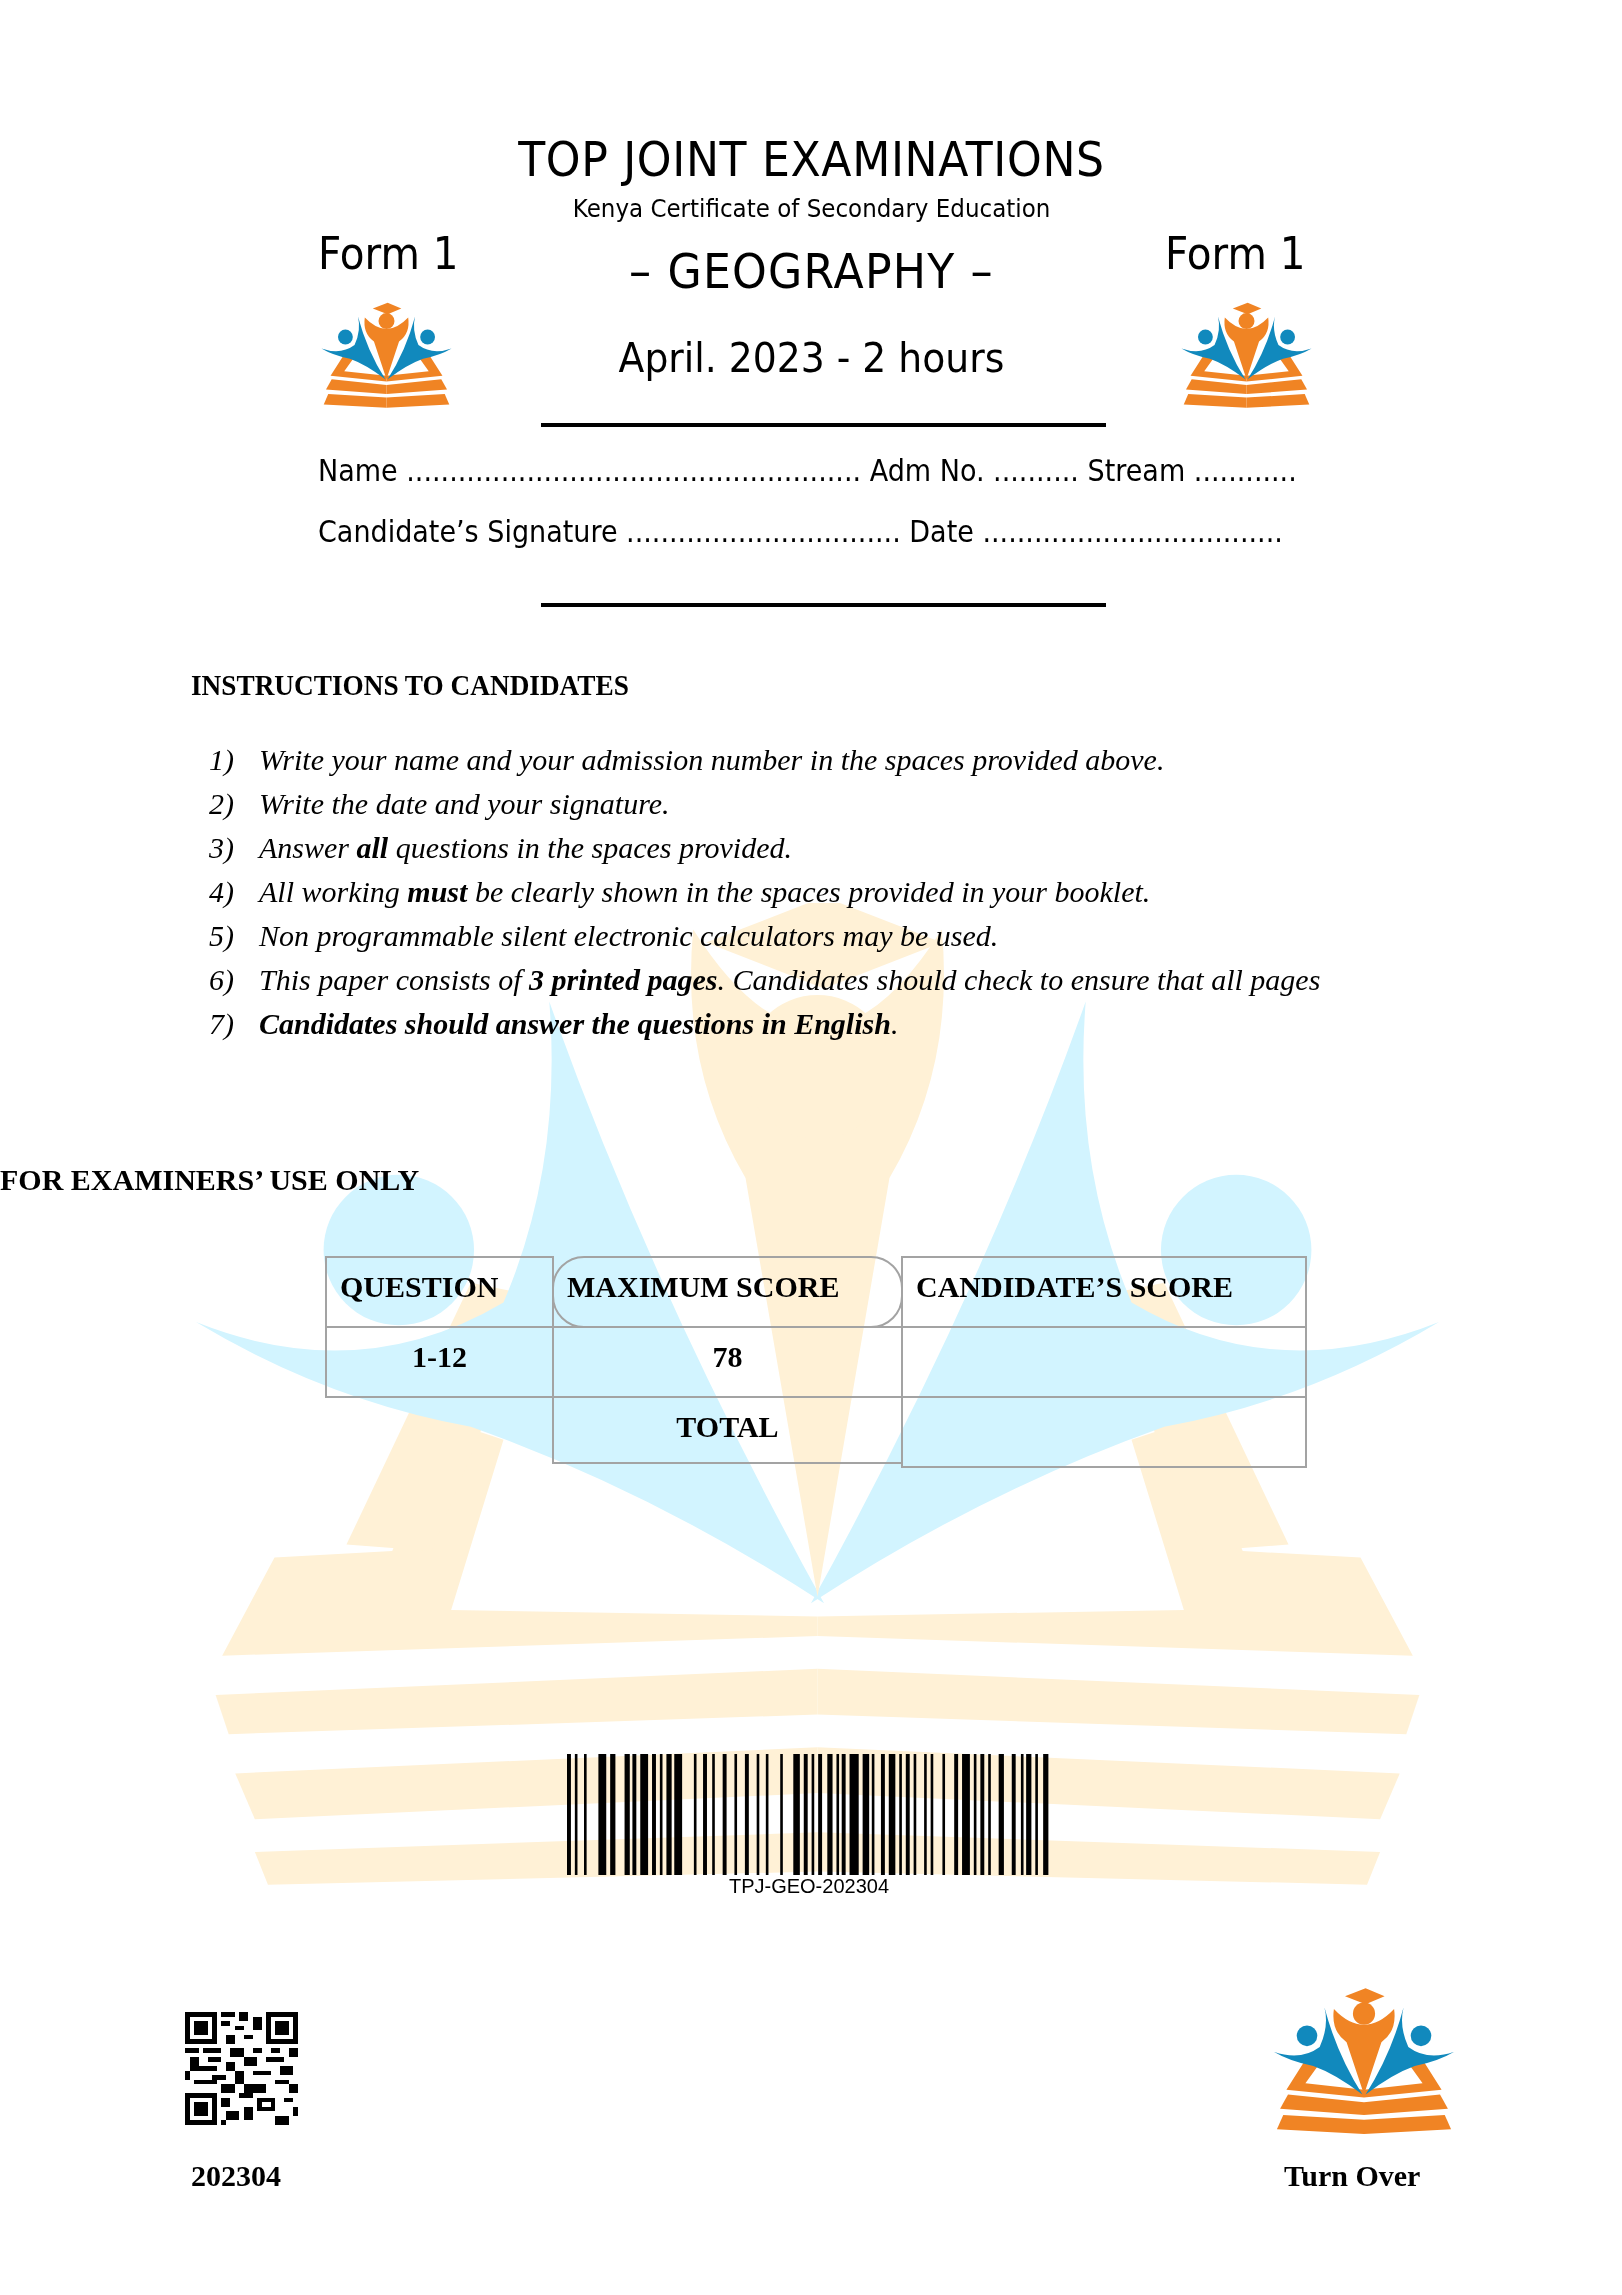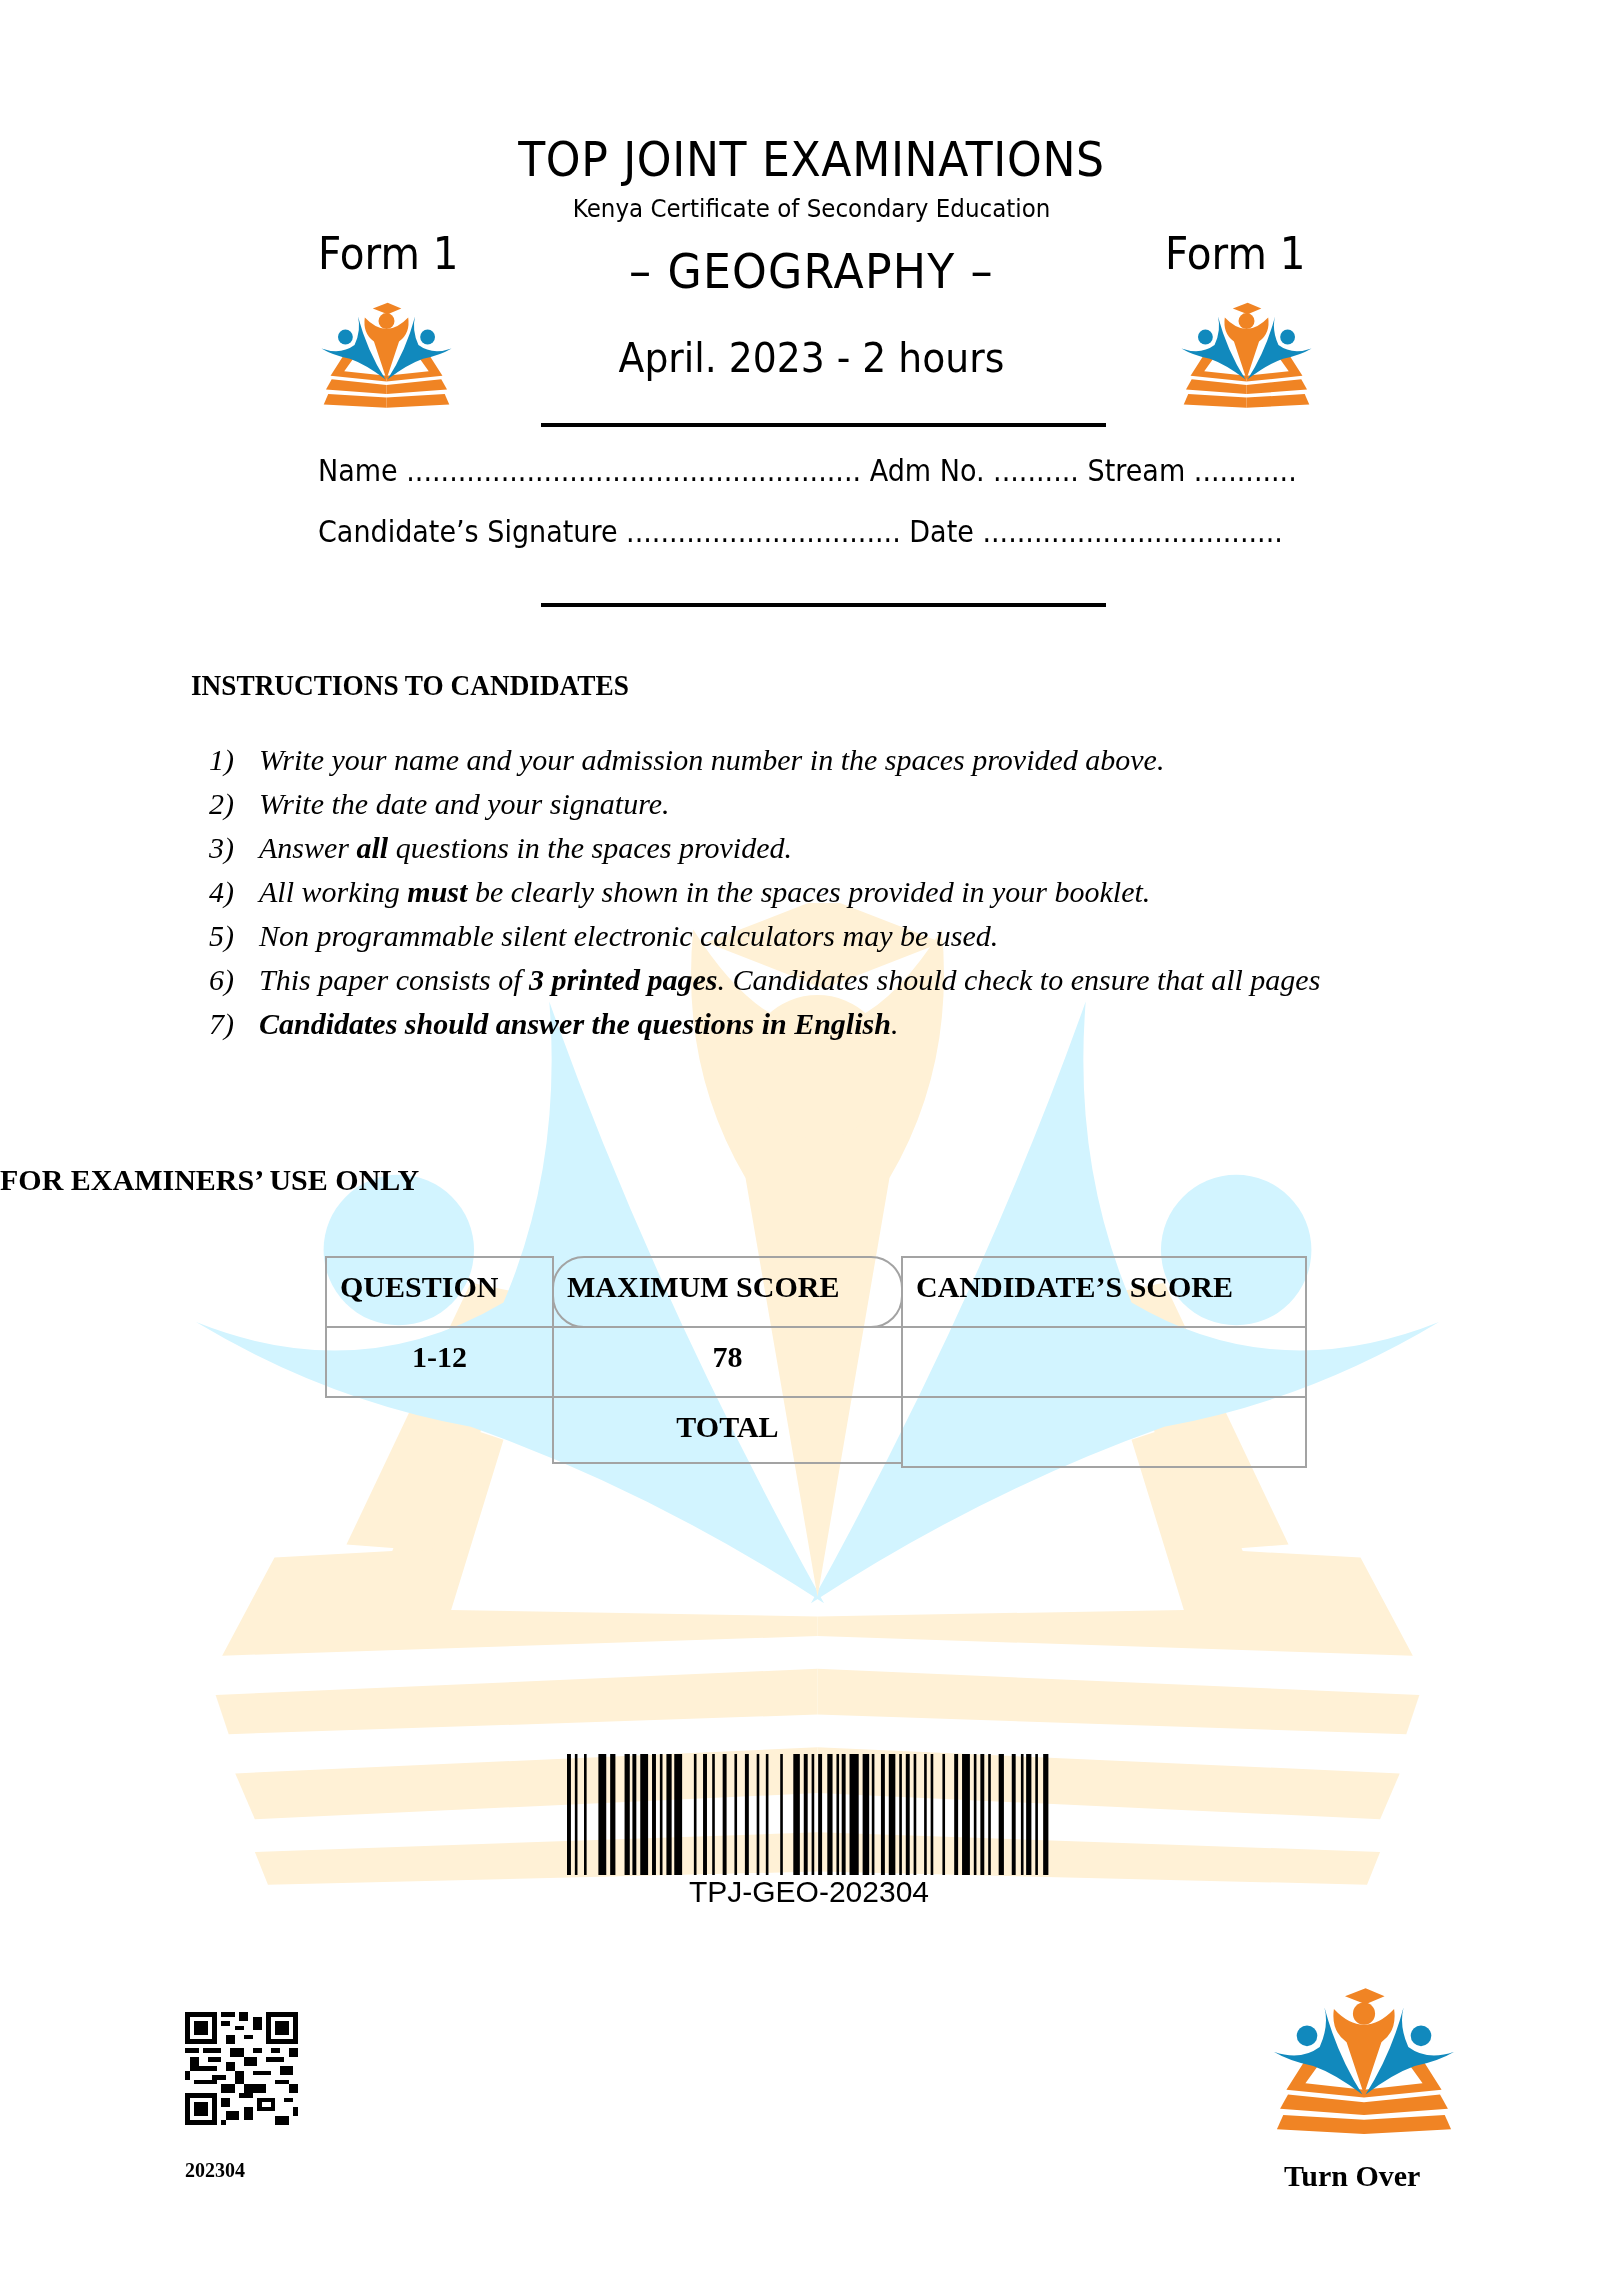--- a/index.html
+++ b/index.html
@@ -42,25 +42,25 @@
   #instr-6-cont { line-height: 38px; }
 
   
   #examiners-heading { left: 0; width: 1623px; top: 1163px; text-align: left; font-size: 30px; font-weight: bold; z-index: 2; }
   #score-table { left: 325px; top: 1228px; z-index: 2; font-size: 30px; font-weight: bold; }
   #score-table .cell { position: absolute; box-sizing: border-box; border: 2px solid #a3a3a3; margin-top: 28px; }
   .cell-text { position: absolute; top: 11.8px; white-space: nowrap; }
 
   
   #barcode { left: 567px; top: 1754px; width: 484px; height: 121px; z-index: 2; }
-  #barcode-text { left: 567px; width: 484px; top: 1875px; text-align: center; font-family: "Liberation Sans", sans-serif; font-size: 30px; z-index: 2; }
+  #barcode-text { left: 567px; width: 484px; top: 1875px; text-align: center; font-family: "Liberation Sans", sans-serif; font-size: 20px; z-index: 2; }
 
   
   #qr-code { left: 185px; top: 2007px; width: 113px; height: 123px; }
-  #exam-code { left: 185px; top: 2159px; font-size: 20px; font-weight: bold; }
+  #exam-code { left: 191px; top: 2159px; font-size: 30px; font-weight: bold; }
   #turn-over { left: 1284px; top: 2159px; font-size: 30px; font-weight: bold; }
 </style>
 </head>
 <body>
 
 <svg id="watermark" viewBox="0 0 1900 1500">
 
   <g fill="#FFF1D6">
     <path d="M950 1120 L40 1150 L120 1000 L300 990 L380 790 L470 820 L390 1080 L950 1090 Z"></path>
     <path d="M950 1120 L1860 1150 L1780 1000 L1600 990 L1520 790 L1430 820 L1510 1080 L950 1090 Z"></path>

